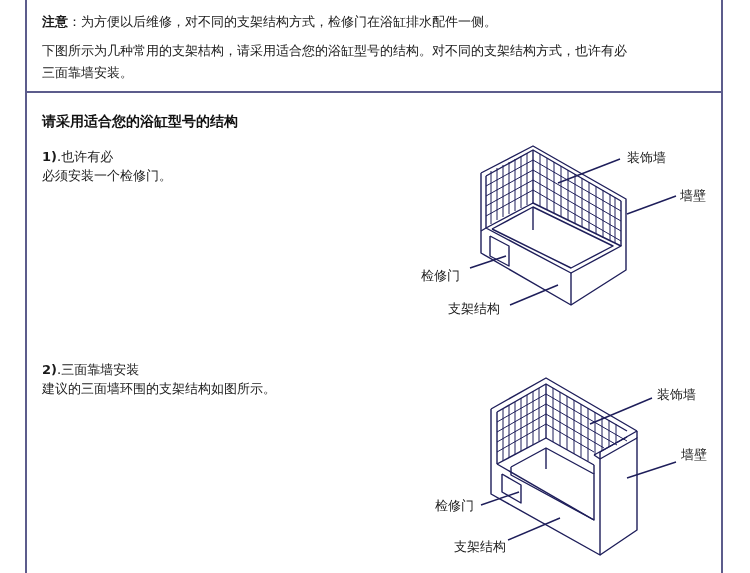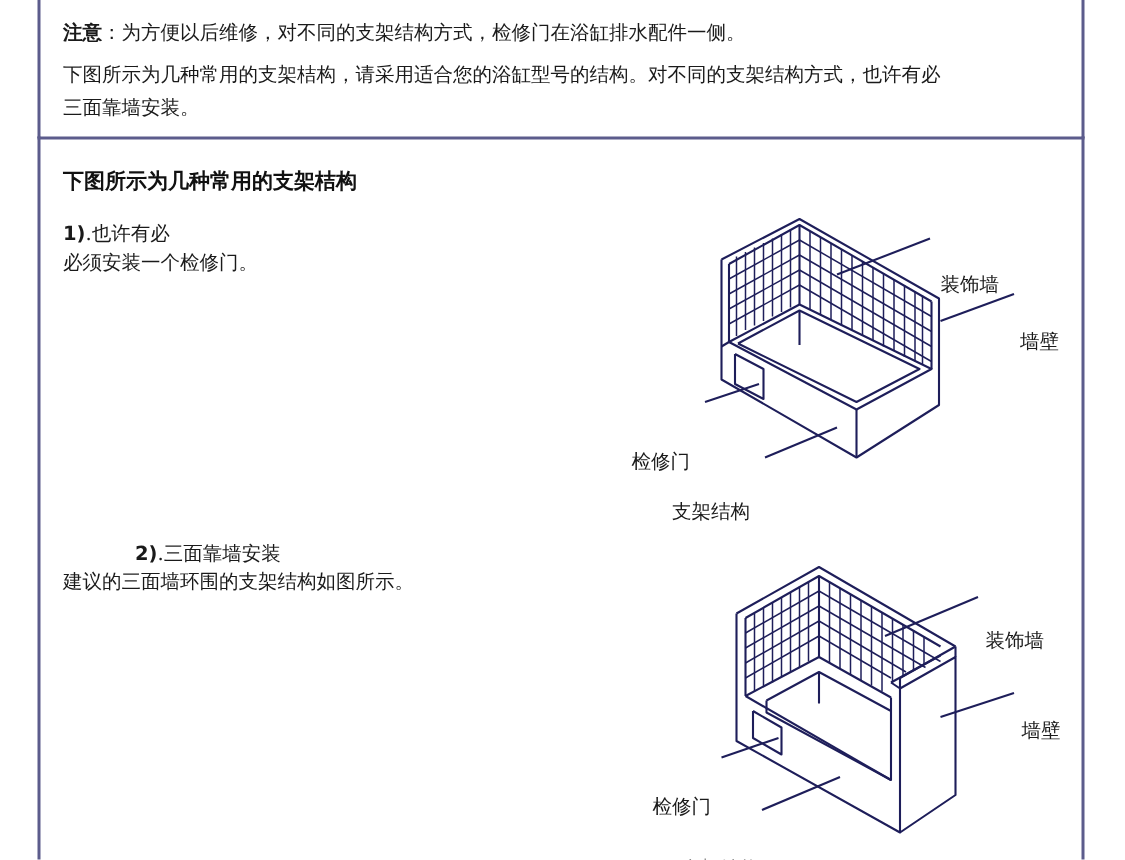--- a/index.html
+++ b/index.html
@@ -9,37 +9,37 @@
                border-left: 2px solid #5c5c8c; border-right: 2px solid #5c5c8c; box-sizing: border-box; }
   .block-main { position: absolute; left: 25px; top: 91px; width: 698px; height: 500px;
                 border-left: 2px solid #5c5c8c; border-right: 2px solid #5c5c8c; border-top: 2px solid #5c5c8c;
                 box-sizing: border-box; }
   .txt { position: absolute; font-size: 13px; line-height: 18px; white-space: nowrap; }
   .note-label { font-family: Liberation Serif, serif; font-weight: bold; }
   .heading { font-family: "DejaVu Sans", "Liberation Sans", sans-serif; font-size: 14px; font-weight: bold; color: #111; }
   .num { font-family: "DejaVu Sans", "Liberation Sans", sans-serif; font-weight: bold; }
   .diagram { position: absolute; }
   .diagram svg { display: block; }
-  .lbl { position: absolute; font-size: 13px; line-height: 16px; white-space: nowrap; color: #1a1a1a; margin-top: 33px; }
+  .lbl { position: absolute; font-size: 13px; line-height: 16px; white-space: nowrap; color: #1a1a1a; }
 </style>
 </head>
 <body>
 
 <div class="block-top"></div>
 
 <div class="txt" style="left:42px; top:13px;">
   <span class="note-label">注意</span><span>：</span><span>为方便以后维修，对不同的支架结构方式，检修门在浴缸排水配件一侧。</span>
 </div>
 
 <div class="txt" style="left:42px; top:42px;">下图所示为几种常用的支架桔构，请采用适合您的浴缸型号的结构。对不同的支架结构方式，也许有必</div>
 <div class="txt" style="left:42px; top:64px;">三面靠墙安装。</div>
 
 <div class="block-main"></div>
 
-<div class="txt heading" style="left:42px; top:112px;">下图所示为几种常用的支架桔构</div>
+<div class="txt heading" style="left:42px; top:112px;">请采用适合您的浴缸型号的结构</div>
 
 <div class="txt" style="left:42px; top:148px;">
   <span class="num">1)</span><span>.</span><span>也许有必</span>
 </div>
 <div class="txt" style="left:42px; top:167px;">必须安装一个检修门。</div>
 
 <div class="diagram" style="left:0; top:0;">
   <svg width="750" height="573" viewBox="0 0 750 573" xmlns="http://www.w3.org/2000/svg">
     <g fill="none" stroke="#1e1e5a" stroke-width="1.4" stroke-linejoin="round">
 
@@ -104,21 +104,21 @@
       <line x1="470" y1="268" x2="506" y2="256"></line>
       <line x1="510" y1="305" x2="558" y2="285"></line>
     </g>
   </svg>
 </div>
 <div class="lbl" style="left:627px; top:150px;">装饰墙</div>
 <div class="lbl" style="left:680px; top:188px;">墙壁</div>
 <div class="lbl" style="left:421px; top:268px;">检修门</div>
 <div class="lbl" style="left:448px; top:301px;">支架结构</div>
 
-<div class="txt" style="left:42px; top:361px;margin-left:48px;">
+<div class="txt" style="left:42px; top:361px;">
   <span class="num">2)</span><span>.</span><span>三面靠墙安装</span>
 </div>
 <div class="txt" style="left:42px; top:380px;">建议的三面墙环围的支架结构如图所示。</div>
 
 <div class="diagram" style="left:0; top:0;">
   <svg width="750" height="573" viewBox="0 0 750 573" xmlns="http://www.w3.org/2000/svg">
     <g fill="none" stroke="#1e1e5a" stroke-width="1.4" stroke-linejoin="round">
 
       <polyline points="491,409 491,494 600,555 600,459"></polyline>
 

